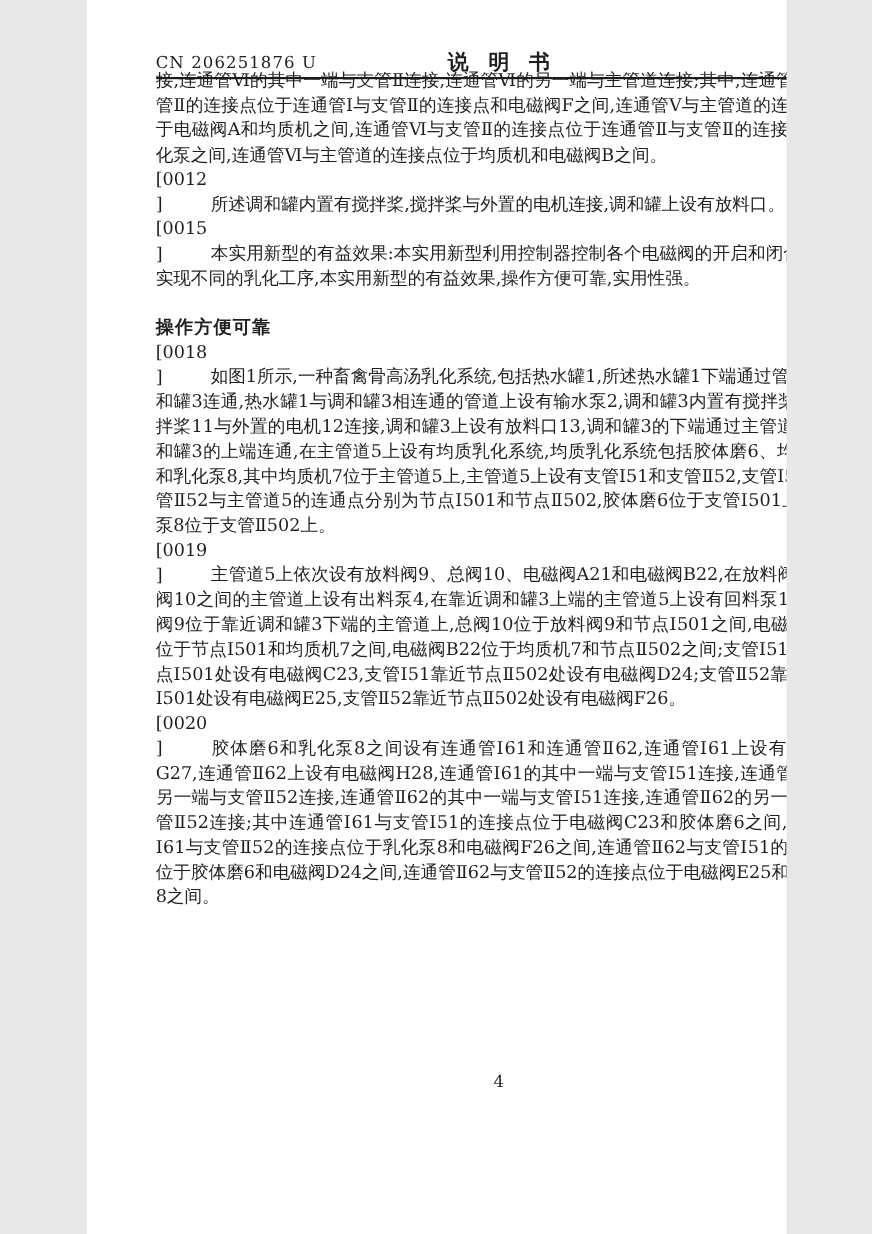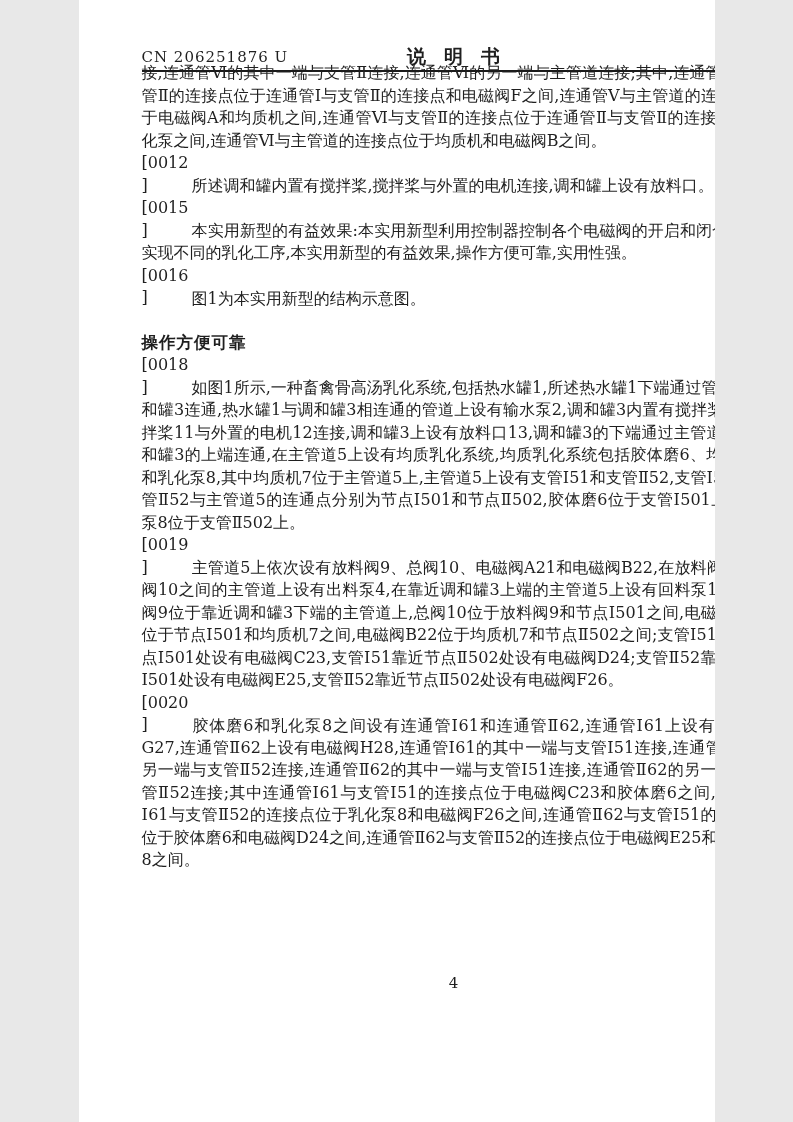--- a/index.html
+++ b/index.html
@@ -53,21 +53,20 @@
 
     <p><span>接,连通管Ⅵ的其中一端与支管Ⅱ连接,连通管Ⅵ的另一端与主管道连接;其中,连通管Ⅴ与支管Ⅱ的连接点位于连通管Ⅰ与支管Ⅱ的连接点和电磁阀F之间,连通管Ⅴ与主管道的连接点位于电磁阀A和均质机之间,连通管Ⅵ与支管Ⅱ的连接点位于连通管Ⅱ与支管Ⅱ的连接点和乳化泵之间,连通管Ⅵ与主管道的连接点位于均质机和电磁阀B之间。</span></p>
 
     <p><span class="pnum">[0012]</span><span>所述调和罐内置有搅拌桨,搅拌桨与外置的电机连接,调和罐上设有放料口。</span></p>
 
 
 
     <p><span class="pnum">[0015]</span><span>本实用新型的有益效果:本实用新型利用控制器控制各个电磁阀的开启和闭合,从而实现不同的乳化工序,本实用新型的有益效果,操作方便可靠,实用性强。</span></p>
 
 
-    <p><span class="pnum">[0016]</span><span>图1为本实用新型的结构示意图。</span></p>
 
 
     <h2 class="section-heading embodiment">操作方便可靠</h2>
 
     <p><span class="pnum">[0018]</span><span>如图1所示,一种畜禽骨高汤乳化系统,包括热水罐1,所述热水罐1下端通过管道与调和罐3连通,热水罐1与调和罐3相连通的管道上设有输水泵2,调和罐3内置有搅拌桨11,搅拌桨11与外置的电机12连接,调和罐3上设有放料口13,调和罐3的下端通过主管道5与调和罐3的上端连通,在主管道5上设有均质乳化系统,均质乳化系统包括胶体磨6、均质机7和乳化泵8,其中均质机7位于主管道5上,主管道5上设有支管Ⅰ51和支管Ⅱ52,支管Ⅰ51和支管Ⅱ52与主管道5的连通点分别为节点Ⅰ501和节点Ⅱ502,胶体磨6位于支管Ⅰ501上,乳化泵8位于支管Ⅱ502上。</span></p>
 
     <p><span class="pnum">[0019]</span><span>主管道5上依次设有放料阀9、总阀10、电磁阀A21和电磁阀B22,在放料阀9与总阀10之间的主管道上设有出料泵4,在靠近调和罐3上端的主管道5上设有回料泵14,放料阀9位于靠近调和罐3下端的主管道上,总阀10位于放料阀9和节点Ⅰ501之间,电磁阀A22位于节点Ⅰ501和均质机7之间,电磁阀B22位于均质机7和节点Ⅱ502之间;支管Ⅰ51靠近节点Ⅰ501处设有电磁阀C23,支管Ⅰ51靠近节点Ⅱ502处设有电磁阀D24;支管Ⅱ52靠近节点Ⅰ501处设有电磁阀E25,支管Ⅱ52靠近节点Ⅱ502处设有电磁阀F26。</span></p>
 
     <p><span class="pnum">[0020]</span><span>胶体磨6和乳化泵8之间设有连通管Ⅰ61和连通管Ⅱ62,连通管Ⅰ61上设有电磁阀G27,连通管Ⅱ62上设有电磁阀H28,连通管Ⅰ61的其中一端与支管Ⅰ51连接,连通管Ⅰ61的另一端与支管Ⅱ52连接,连通管Ⅱ62的其中一端与支管Ⅰ51连接,连通管Ⅱ62的另一端与支管Ⅱ52连接;其中连通管Ⅰ61与支管Ⅰ51的连接点位于电磁阀C23和胶体磨6之间,连通管Ⅰ61与支管Ⅱ52的连接点位于乳化泵8和电磁阀F26之间,连通管Ⅱ62与支管Ⅰ51的连接点位于胶体磨6和电磁阀D24之间,连通管Ⅱ62与支管Ⅱ52的连接点位于电磁阀E25和乳化泵8之间。</span></p>
 

